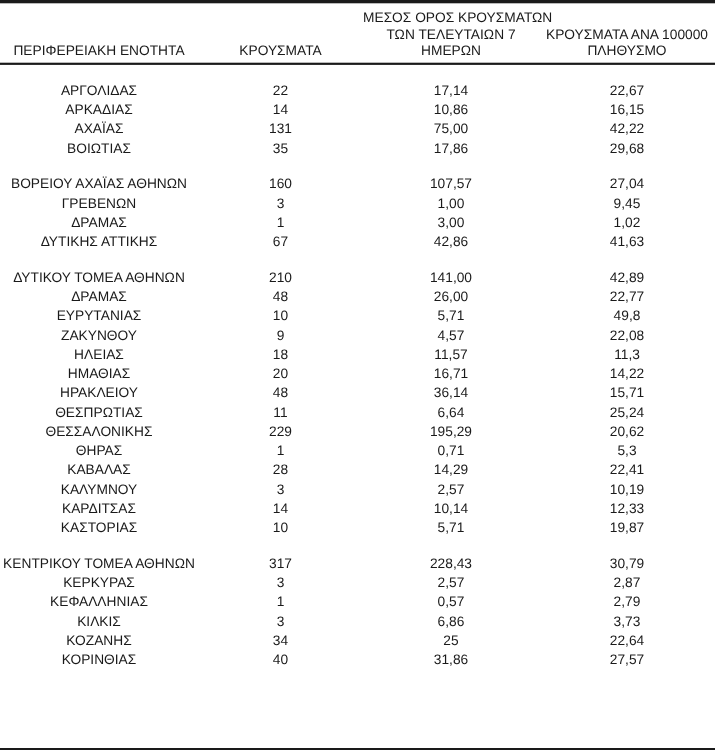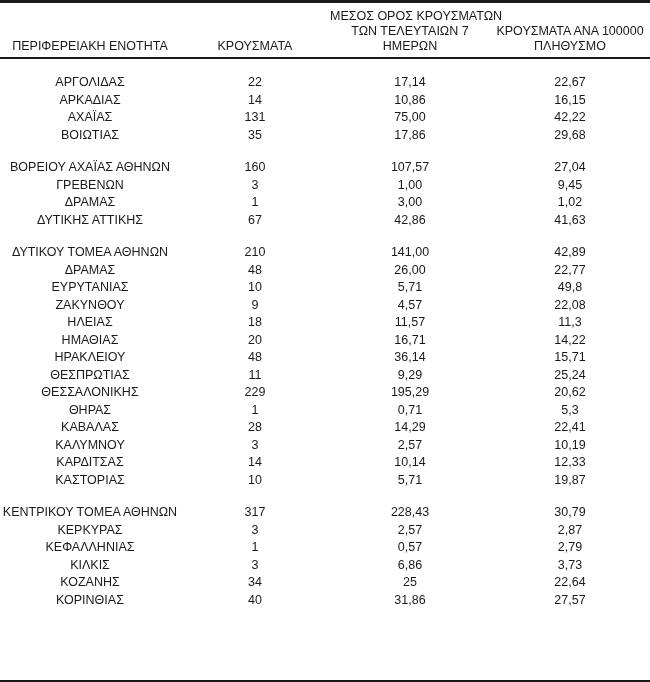--- a/index.html
+++ b/index.html
@@ -169,21 +169,21 @@
         </tr>
         <tr class="data-row">
           <td>ΗΡΑΚΛΕΙΟΥ</td>
           <td>48</td>
           <td>36,14</td>
           <td>15,71</td>
         </tr>
         <tr class="data-row">
           <td>ΘΕΣΠΡΩΤΙΑΣ</td>
           <td>11</td>
-          <td>9,29</td>
+          <td>6,64</td>
           <td>25,24</td>
         </tr>
         <tr class="data-row">
           <td>ΘΕΣΣΑΛΟΝΙΚΗΣ</td>
           <td>229</td>
           <td>195,29</td>
           <td>20,62</td>
         </tr>
         <tr class="data-row">
           <td>ΘΗΡΑΣ</td>

